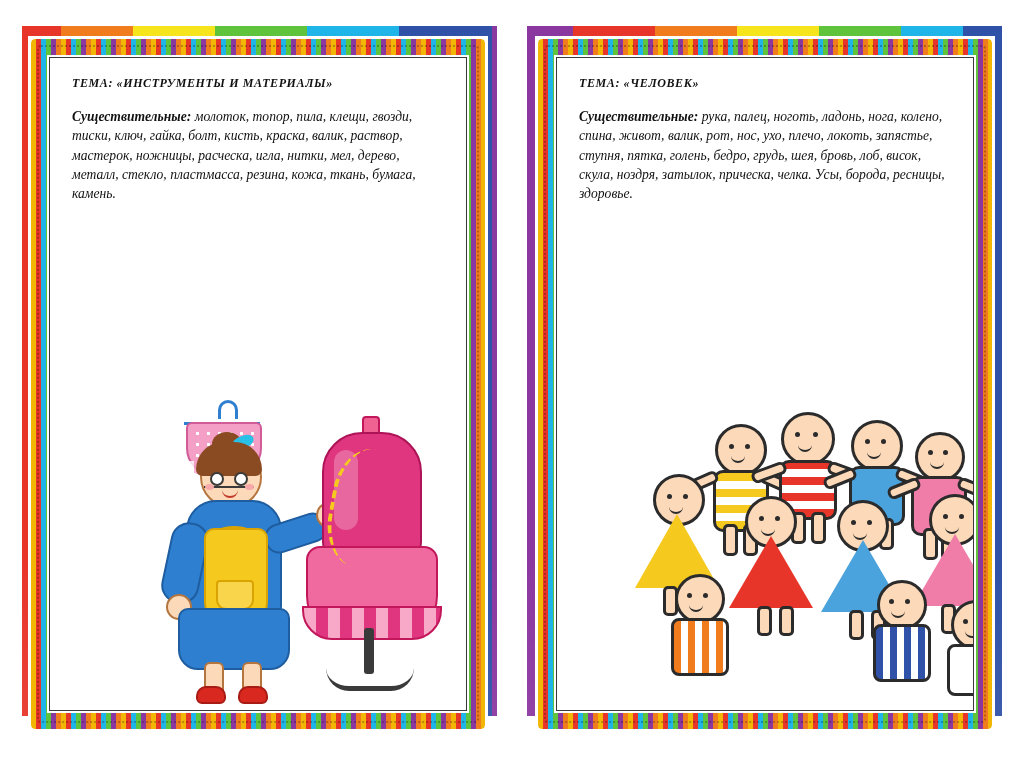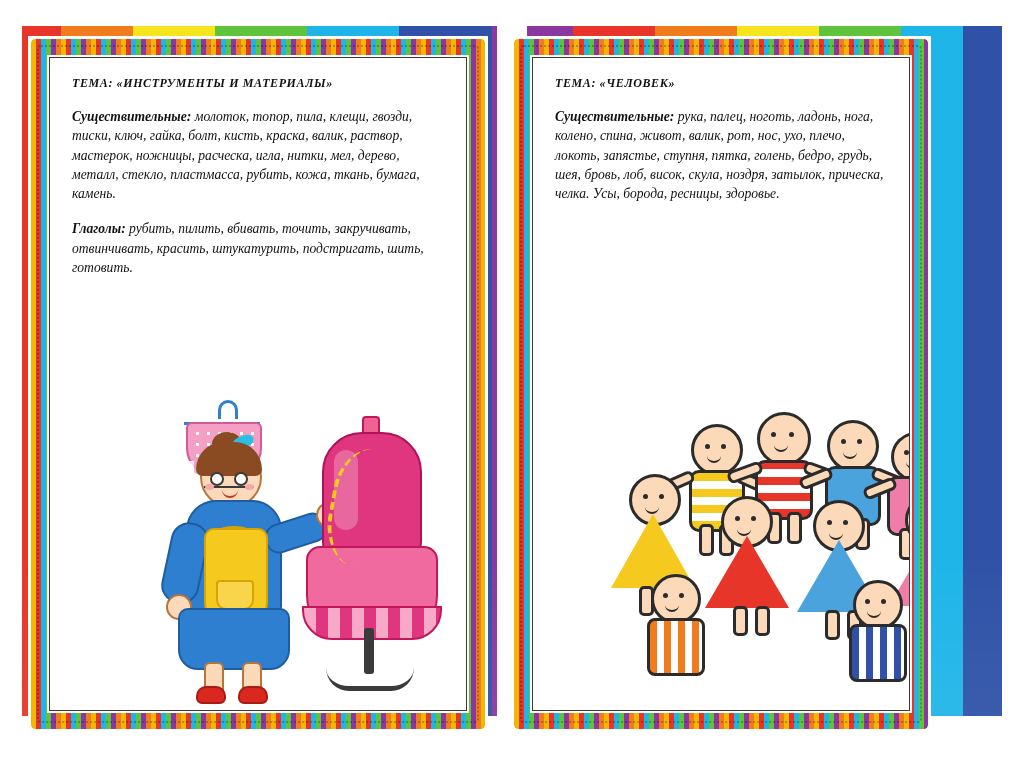--- a/index.html
+++ b/index.html
@@ -56,21 +56,21 @@
     position: absolute;
     top: 36px;
     height: 696px;
     background: #ffffff;
     box-sizing: border-box;
     border: 3px solid #ffffff;
     
     background-clip: padding-box;
   }
   .card-left  { left: 28px;  width: 460px; }
-  .card-right { left: 511px; width: 420px; font-family: Liberation Serif, serif; }
+  .card-right { left: 535px; width: 460px; font-family: Liberation Serif, serif; }
 
   .deco-border {
     position: absolute;
     inset: 0;
     border-radius: 4px;
     background:
       repeating-linear-gradient(90deg,
          #f2b705 0px, #f2b705 5px,
          #e8352a 5px, #e8352a 10px,
          #1fb5e8 10px, #1fb5e8 15px,
@@ -226,27 +226,24 @@
   <div class="white-frame wf-mid"></div>
 
   <div class="card card-left">
     <div class="deco-border"></div>
     <div class="deco-dots"></div>
     <div class="card-inner">
       <div class="content">
         <div class="theme-title">ТЕМА: «ИНСТРУМЕНТЫ  И  МАТЕРИАЛЫ»</div>
 
         <p class="block">
-          <span class="lbl">Существительные:</span><span> молоток, топор, пила, клещи, гвозди, тиски, ключ, гайка, болт, кисть, краска, валик, раствор, мастерок, ножницы, расческа, игла, нитки, мел, дерево, металл, стекло, пластмасса, рубить, кожа, ткань, бумага, камень.</span>
+          <span class="lbl">Существительные:</span><span> молоток, топор, пила, клещи, гвозди, тиски, ключ, гайка, болт, кисть, краска, валик, раствор, мастерок, ножницы, расческа, игла, нитки, мел, дерево, металл, стекло, пластмасса, резина, кожа, ткань, бумага, камень.</span>
         </p>
 
 
-        <p class="block">
-          <span class="lbl">Глаголы:</span><span> рубить, пилить, вбивать, точить, закручивать, отвинчивать, красить, штукатурить, подстригать, шить, готовить.</span>
-        </p>
       </div>
 
       <div class="illus">
         <div class="seam">
 
           <div class="hanger-dress">
             <div class="hook"></div>
             <div class="hanger-bar"></div>
             <div class="dress-body">
               <div class="dots-pink"></div>

